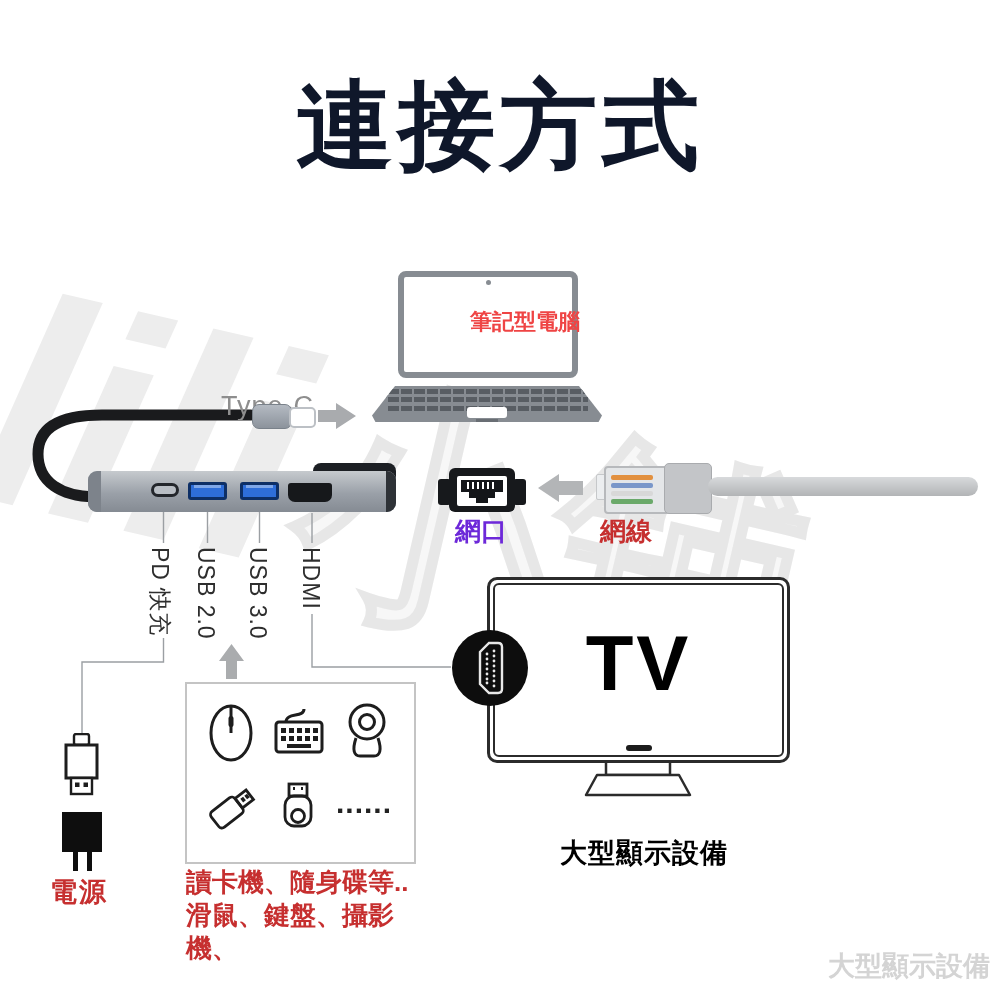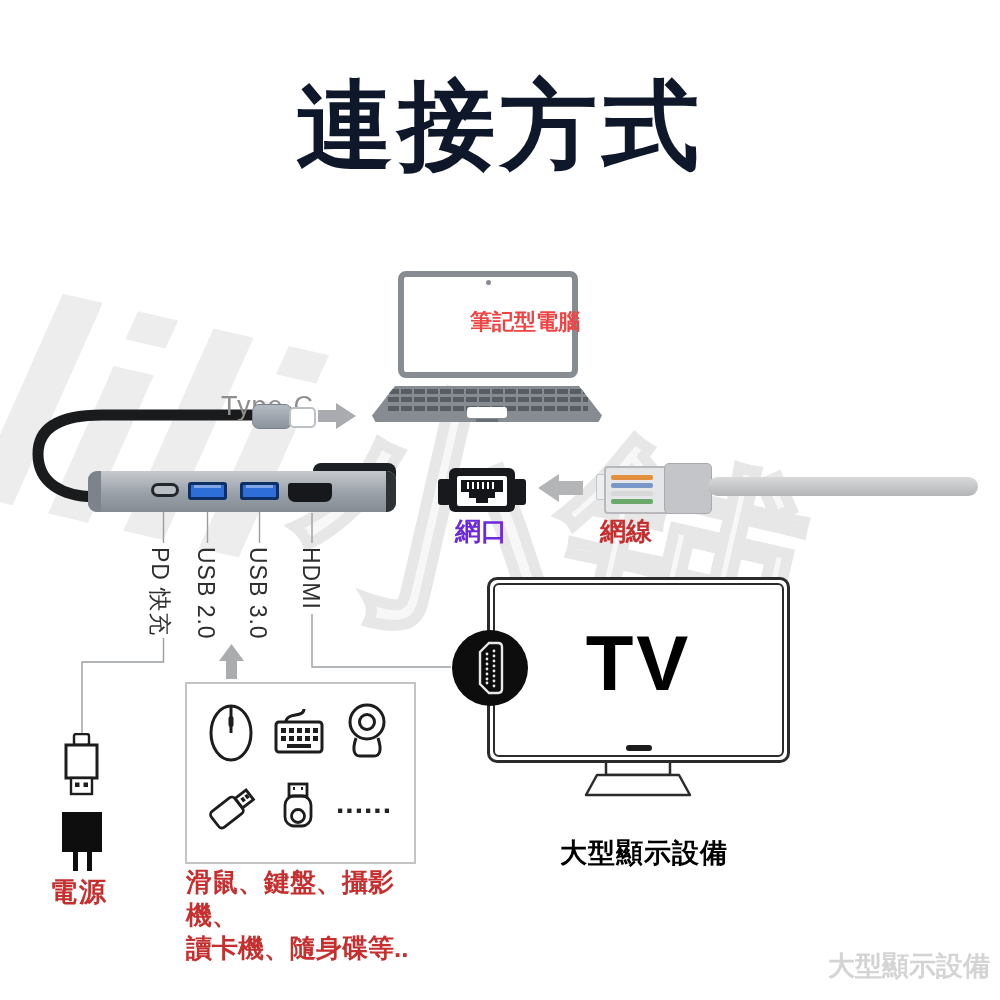--- a/index.html
+++ b/index.html
@@ -241,22 +241,22 @@
   </svg>
   <svg class="abs layer3" style="left:276px;top:781px;" width="44" height="56" viewBox="0 0 44 56">
     <rect x="13" y="3" width="18" height="12" fill="none" stroke="#1d1d1d" stroke-width="2.8"></rect>
     <line x1="18" y1="6" x2="18" y2="9" stroke="#1d1d1d" stroke-width="2"></line>
     <line x1="26" y1="6" x2="26" y2="9" stroke="#1d1d1d" stroke-width="2"></line>
     <rect x="9" y="15" width="26" height="30" rx="9" fill="none" stroke="#1d1d1d" stroke-width="2.8"></rect>
     <circle cx="22" cy="35" r="6.5" fill="none" stroke="#1d1d1d" stroke-width="2.8"></circle>
   </svg>
   <div class="abs layer3 peri-dots">......</div>
   <div class="abs layer3 peri-caption">
+    <div>讀卡機、隨身碟等..</div>
     <div>滑鼠、鍵盤、攝影機、</div>
-    <div>讀卡機、隨身碟等..</div>
   </div>
 
   <svg class="abs layer3" style="left:58px;top:733px;" width="48" height="66" viewBox="0 0 48 66">
     <rect x="16" y="1" width="15" height="11" rx="2" fill="#fff" stroke="#1d1d1d" stroke-width="2.4"></rect>
     <rect x="8" y="12" width="31" height="33" fill="#fff" stroke="#1d1d1d" stroke-width="3"></rect>
     <rect x="13" y="45" width="21" height="16" fill="#fff" stroke="#1d1d1d" stroke-width="2.4"></rect>
     <rect x="17" y="49.5" width="4.5" height="4.5" fill="#1d1d1d"></rect>
     <rect x="25.5" y="49.5" width="4.5" height="4.5" fill="#1d1d1d"></rect>
   </svg>
   <div class="abs layer3 adapter"></div>

